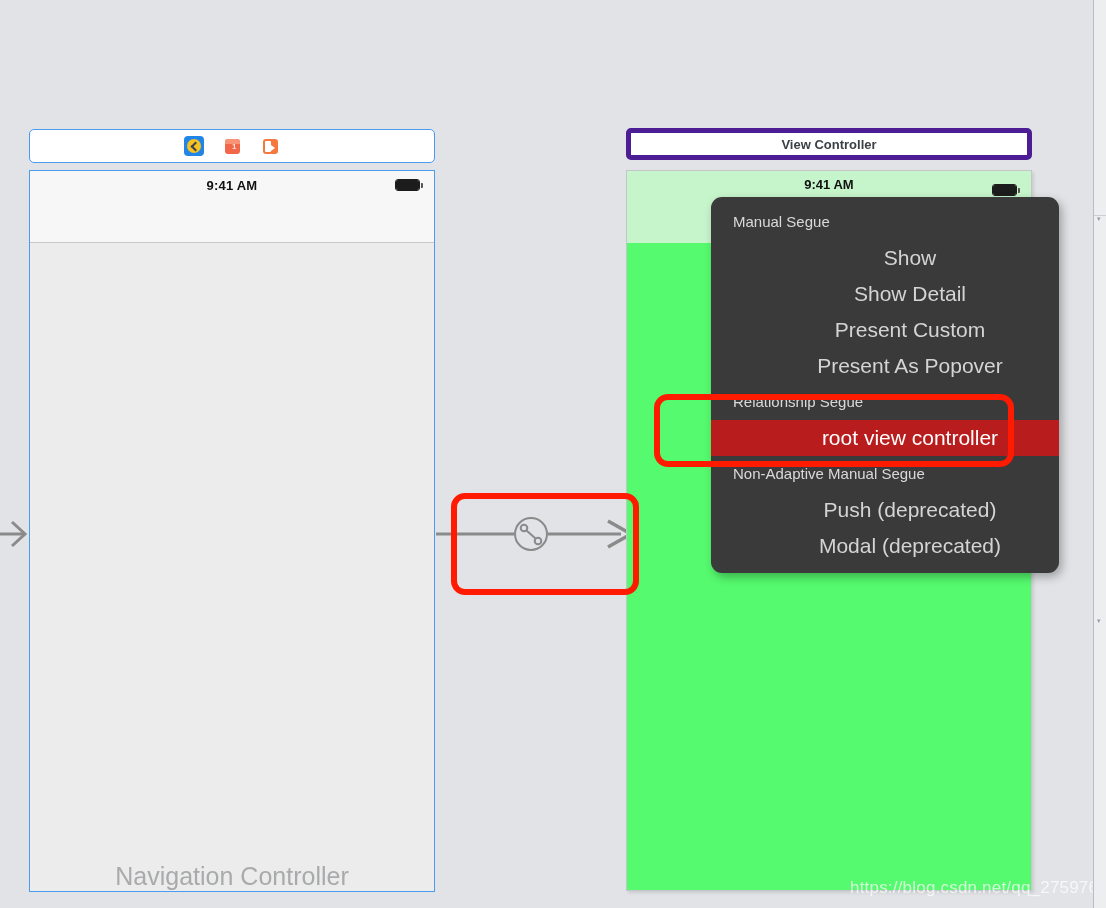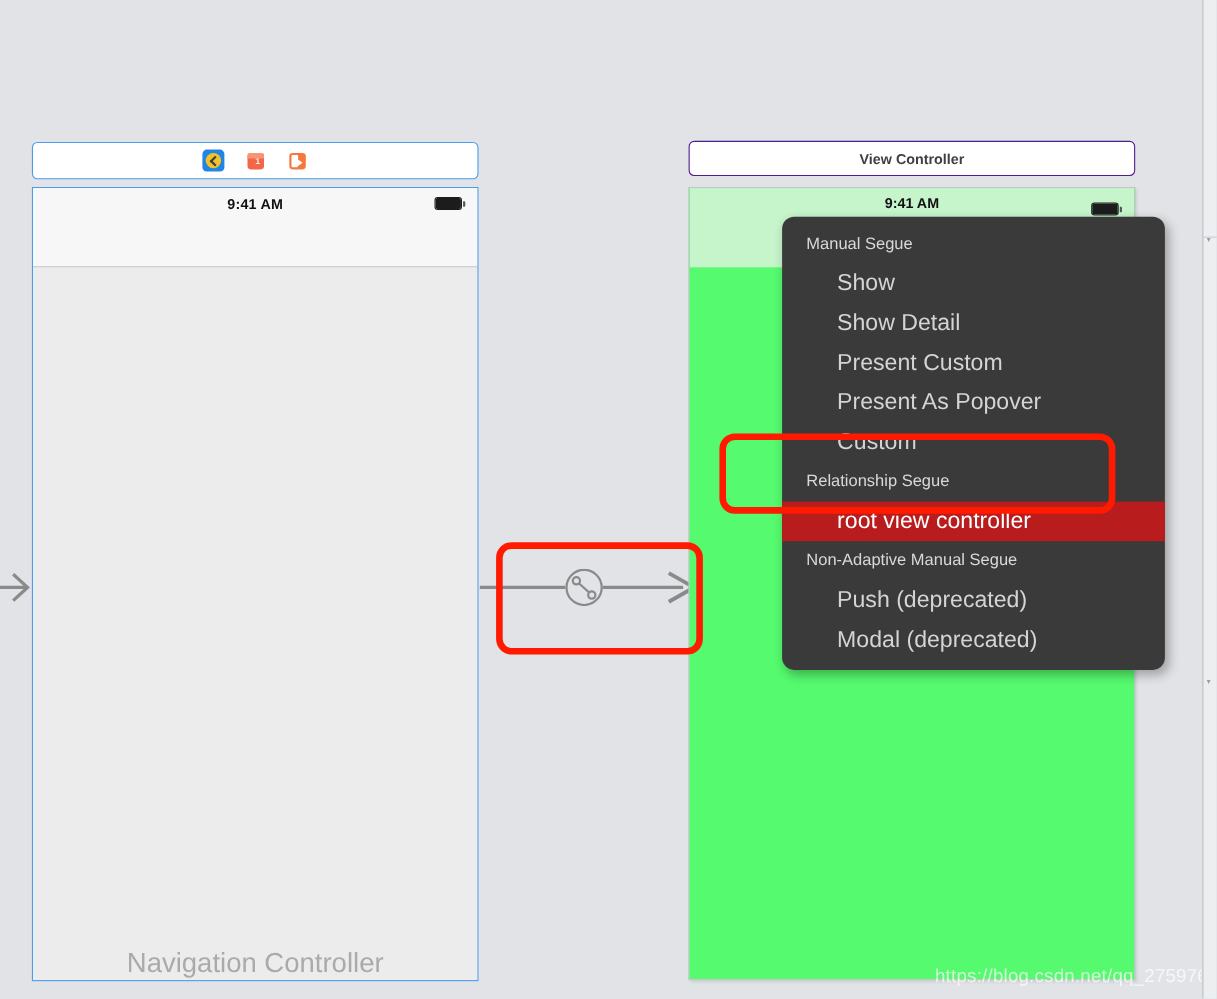--- a/index.html
+++ b/index.html
@@ -195,21 +195,21 @@
     left: 436px; top: 517px;
     width: 200px; height: 34px;
   }
 
   
   #vc-scene-dock {
     position: absolute;
     left: 626px; top: 128px;
     width: 406px; height: 32px;
     background: #ffffff;
-    border: 1px solid #4c1d95;
+    border: 5px solid #4c1d95;
     border-radius: 5px;
     box-sizing: border-box;
     display: flex; align-items: center; justify-content: center;
   }
   #vc-scene-dock .label {
     font-size: 13px; font-weight: bold; color: #3c4044;
   }
   #vc-scene {
     position: absolute;
     left: 626px; top: 170px;
@@ -250,20 +250,21 @@
     padding: 4px 0 4px 22px;
     line-height: 28px;
     white-space: nowrap;
   }
   #segue-menu .menu-item {
     font-size: 21px;
     color: #d4d4d4;
     padding: 4px 0 4px 50px;
     line-height: 28px;
     white-space: nowrap;
+    text-align: center;
   }
   #segue-menu .menu-item.selected {
     background: #b91c1c;
     color: #ffffff;
   }
 
   
   .annotation {
     position: absolute;
     border: 6px solid #ff1a00;
@@ -344,21 +345,20 @@
     </div>
   </div>
 
   <div id="segue-menu">
     <div>
       <div class="menu-header">Manual Segue</div>
       <div class="menu-item">Show</div>
       <div class="menu-item">Show Detail</div>
       <div class="menu-item">Present Custom</div>
       <div class="menu-item">Present As Popover</div>
-      <div class="menu-item">Custom</div>
     </div>
     <div>
       <div class="menu-header">Relationship Segue</div>
       <div class="menu-item selected">root view controller</div>
     </div>
     <div>
       <div class="menu-header">Non-Adaptive Manual Segue</div>
       <div class="menu-item">Push (deprecated)</div>
       <div class="menu-item">Modal (deprecated)</div>
     </div>

